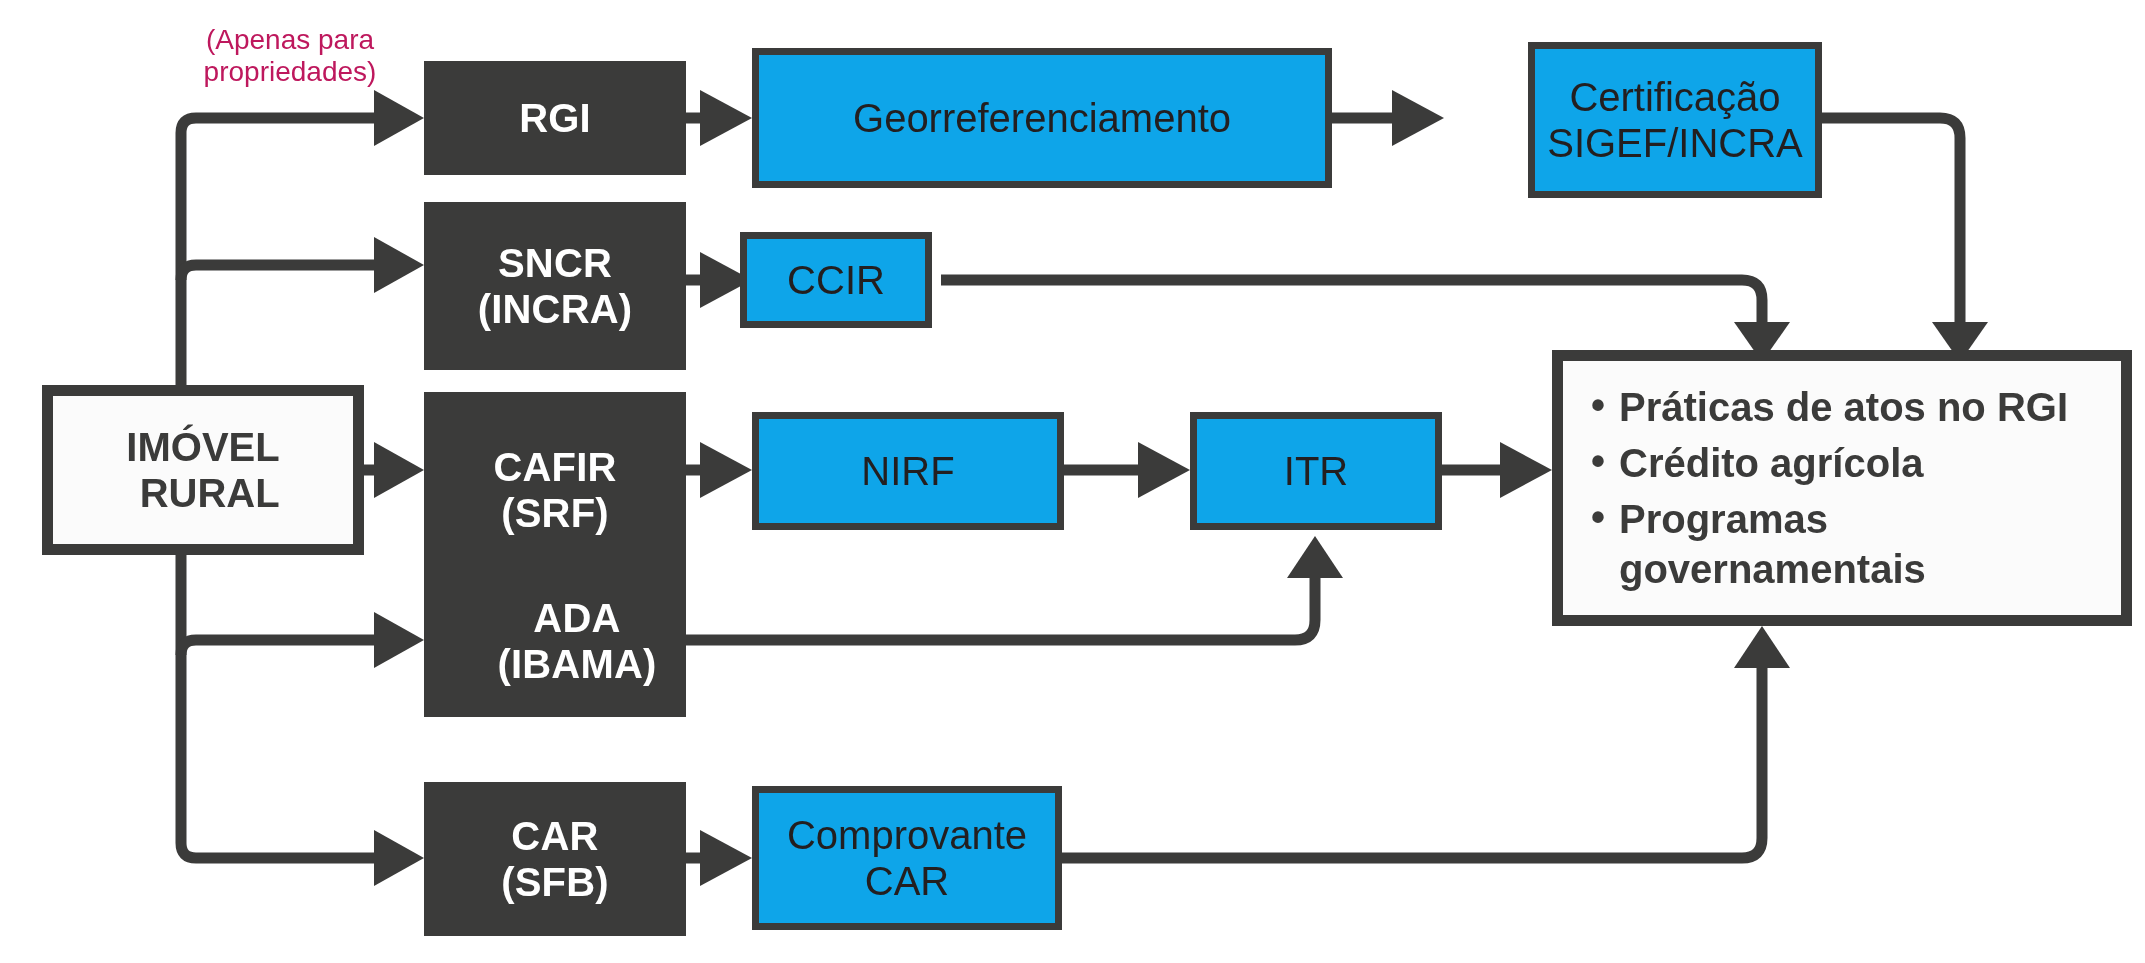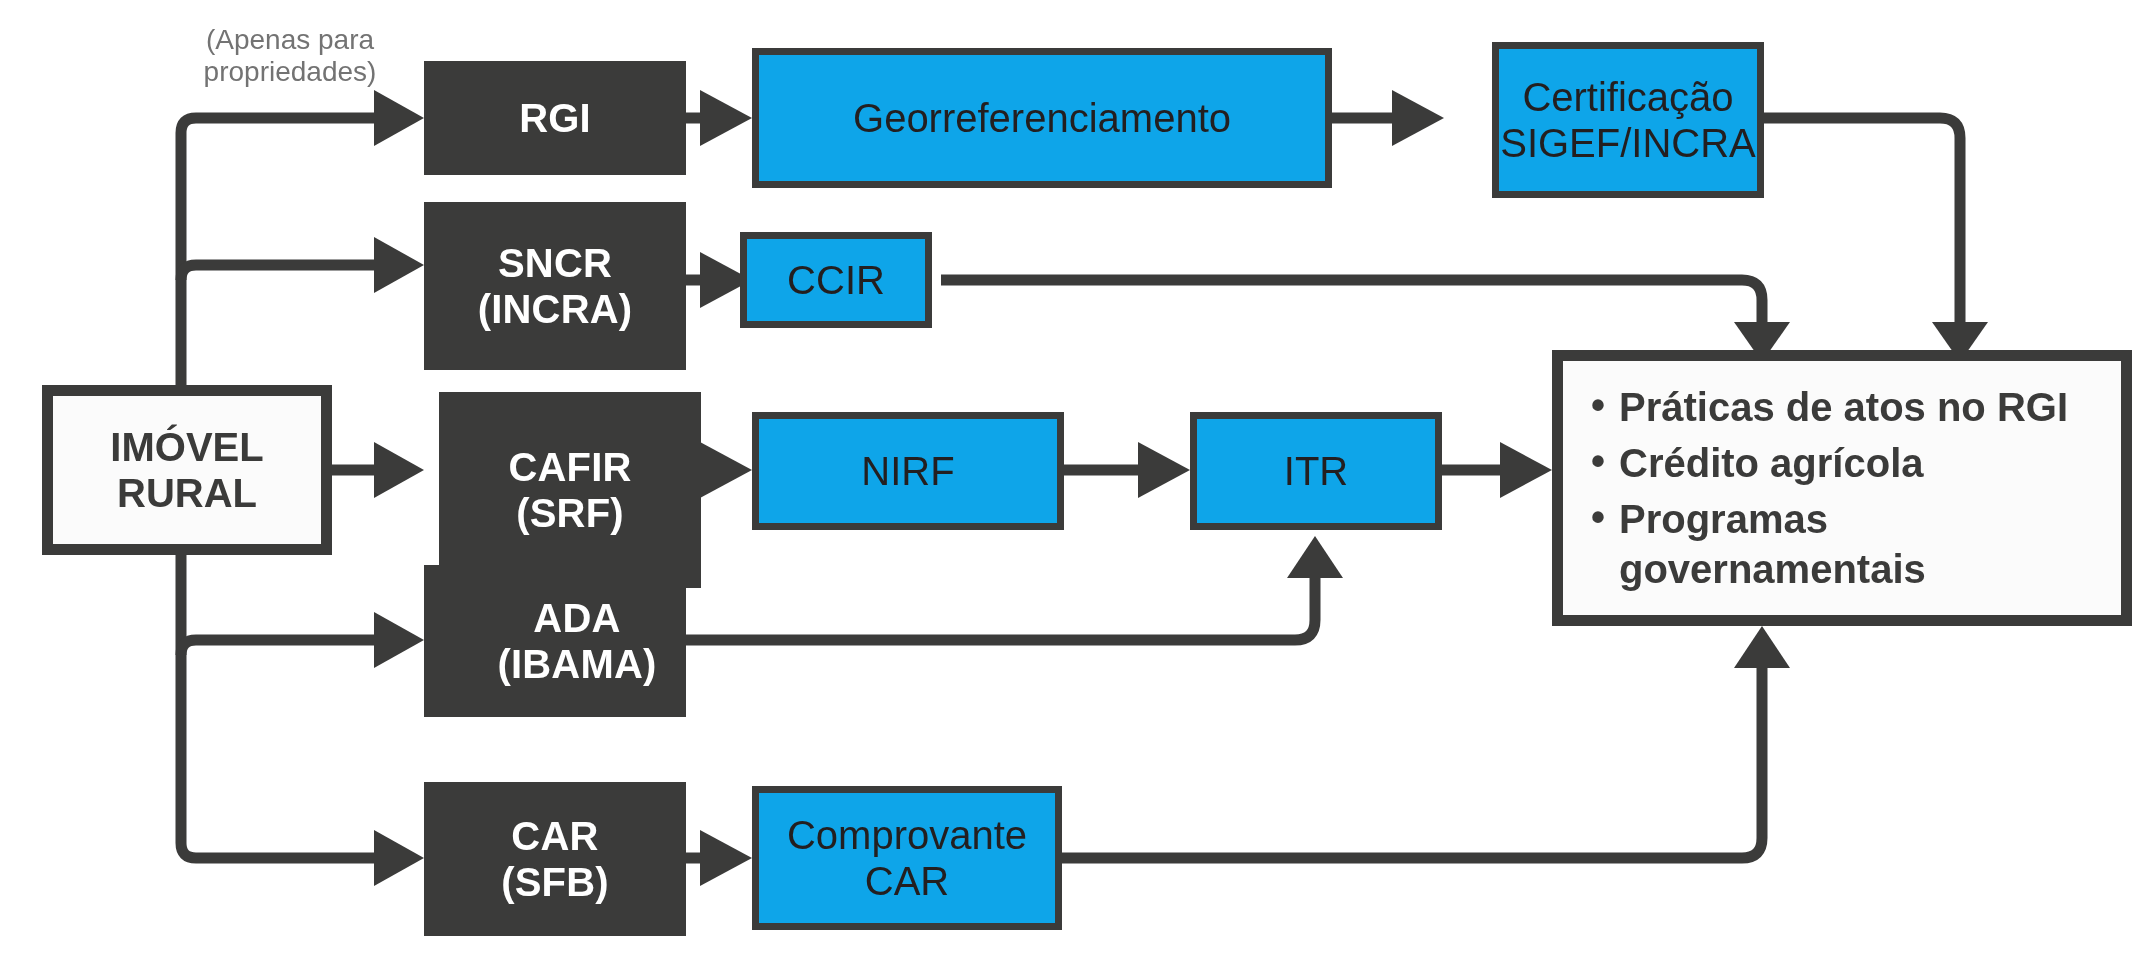--- a/index.html
+++ b/index.html
@@ -92,21 +92,21 @@
   .results-list li .bullet {
     position: absolute;
     left: 2px;
     top: -2px;
     font-size: 40px;
     line-height: 1.25;
   }
   .note-label {
     position: absolute;
     font-size: 28px;
-    color: #737373;
+    color: #be185d;
     text-align: center;
     line-height: 1.14;
     font-weight: normal;
   }
   .nowrap { white-space: pre-line; }
 </style>
 </head>
 <body>
 
 <div id="diagram-root">
@@ -159,40 +159,40 @@
     <polygon class="arrow-head" points="700,830 700,886 752,858"></polygon>
 
     <path class="conn-thick" d="M 1058 858 L 1742 858 Q 1762 858 1762 838 L 1762 668"></path>
     <polygon class="arrow-head" points="1734,668 1790,668 1762,626"></polygon>
 
   </svg>
 
   <div class="note-label nowrap" style="left:140px; top:24px; width:300px;">(Apenas para
 propriedades)</div>
 
-  <div class="node node-start nowrap" style="left:42px; top:385px; width:290px; height:170px;">IMÓVEL
+  <div class="node node-start nowrap" style="left:42px; top:385px; width:322px; height:170px;text-align:right;">IMÓVEL
 RURAL</div>
 
   <div class="node node-dark nowrap" style="left:424px; top:61px; width:262px; height:114px;">RGI</div>
 
   <div class="node node-dark nowrap" style="left:424px; top:202px; width:262px; height:168px;">SNCR
 (INCRA)</div>
 
-  <div class="node node-dark nowrap" style="left:439px; top:392px; width:262px; height:196px;">CAFIR
+  <div class="node node-dark nowrap" style="left:424px; top:392px; width:262px; height:196px;">CAFIR
 (SRF)</div>
 
   <div class="node node-dark nowrap" style="left:424px; top:565px; width:262px; height:152px;padding-left:44px;">ADA
 (IBAMA)</div>
 
   <div class="node node-dark nowrap" style="left:424px; top:782px; width:262px; height:154px;">CAR
 (SFB)</div>
 
   <div class="node node-light" style="left:752px; top:48px; width:580px; height:140px;">Georreferenciamento</div>
 
-  <div class="node node-light nowrap" style="left:1492px; top:42px; width:272px; height:156px;">Certificação
+  <div class="node node-light nowrap" style="left:1528px; top:42px; width:294px; height:156px;">Certificação
 SIGEF/INCRA</div>
 
   <div class="node node-light" style="left:740px; top:232px; width:192px; height:96px;">CCIR</div>
 
   <div class="node node-light" style="left:752px; top:412px; width:312px; height:118px;">NIRF</div>
 
   <div class="node node-light" style="left:1190px; top:412px; width:252px; height:118px;">ITR</div>
 
   <div class="node node-light nowrap" style="left:752px; top:786px; width:310px; height:144px;">Comprovante
 CAR</div>

